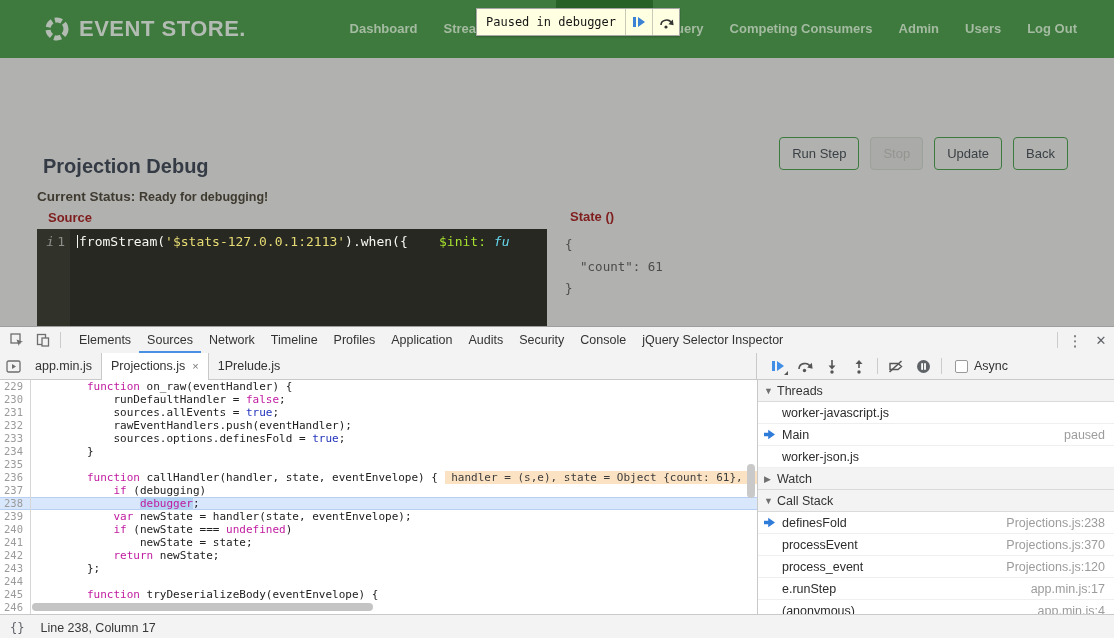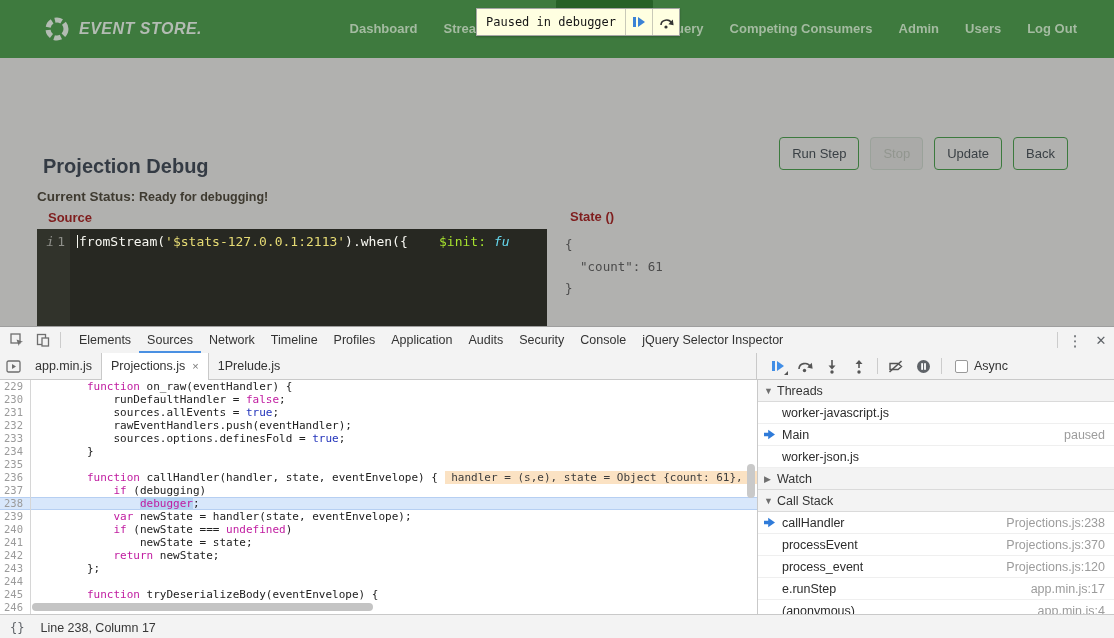--- a/index.html
+++ b/index.html
@@ -1,21 +1,21 @@
 <!DOCTYPE html>
 <html><head>
 <meta charset="utf-8">
 <style>
   html,body{margin:0;padding:0;background:#888;}
   .screen{position:relative;width:1114px;height:638px;overflow:hidden;background:#b1b1af;
           font-family:"Liberation Sans",sans-serif;-webkit-font-smoothing:antialiased;}
   
   .navbar{position:absolute;top:0;left:0;right:0;height:58px;background:#3e7a3e;display:flex;align-items:center;}
   .logo{display:flex;align-items:center;margin-left:44px;gap:9px;}
-  .logo-text{font-style:italic;font-weight:bold;font-size:16px;letter-spacing:.5px;color:#b3bcb3;}
+  .logo-text{font-weight:bold;font-size:22px;letter-spacing:.5px;color:#b3bcb3;}
   .nav-menu{margin-left:auto;margin-right:24px;display:flex;align-items:flex-start;height:58px;}
   .nav-item{padding:0 13px;font-size:13px;font-weight:bold;color:#a4bba1;line-height:58px;cursor:pointer;white-space:nowrap;}
   .nav-item.active{background:#276127;color:#ccd6ca;height:34px;line-height:34px;border-radius:1px;}
   .tooltip{position:absolute;left:476px;top:8px;height:26px;display:flex;align-items:stretch;z-index:5;
            background:#ffffe1;border:1px solid #a6a6a6;box-shadow:0 1px 2px rgba(0,0,0,.25);}
   .tooltip-label{font-family:"DejaVu Sans Mono",monospace;font-size:12px;color:#161616;display:flex;align-items:center;padding:0 9px;}
   .tt-btn{width:26px;display:flex;align-items:center;justify-content:center;border-left:1px solid #c9c9b8;cursor:pointer;}
   
   .page{position:absolute;top:58px;left:0;right:0;height:268px;}
   .page-title{position:absolute;left:43px;top:97px;margin:0;font-size:20px;font-weight:bold;color:#343b44;}
@@ -386,21 +386,21 @@
         </div>
         <div class="sb-header">
           <span class="sb-caret">▼</span>
           <span>Call Stack</span>
         </div>
         <div id="stack-rows">
             <div class="sb-row">
               <span class="sb-marker"><svg width="11" height="11" viewBox="0 0 11 11">
                   <path d="M0 3.8 h4.2 v-3 L11 5.5 L4.2 10.2 v-3 H0 z" fill="#2f7bd9"></path>
                 </svg></span>
-              <span class="sb-name">callHandler</span>
+              <span class="sb-name">definesFold</span>
               <span class="sb-right">Projections.js:238</span>
             </div>
             <div class="sb-row">
               <span class="sb-name">processEvent</span>
               <span class="sb-right">Projections.js:370</span>
             </div>
             <div class="sb-row">
               <span class="sb-name">process_event</span>
               <span class="sb-right">Projections.js:120</span>
             </div>

